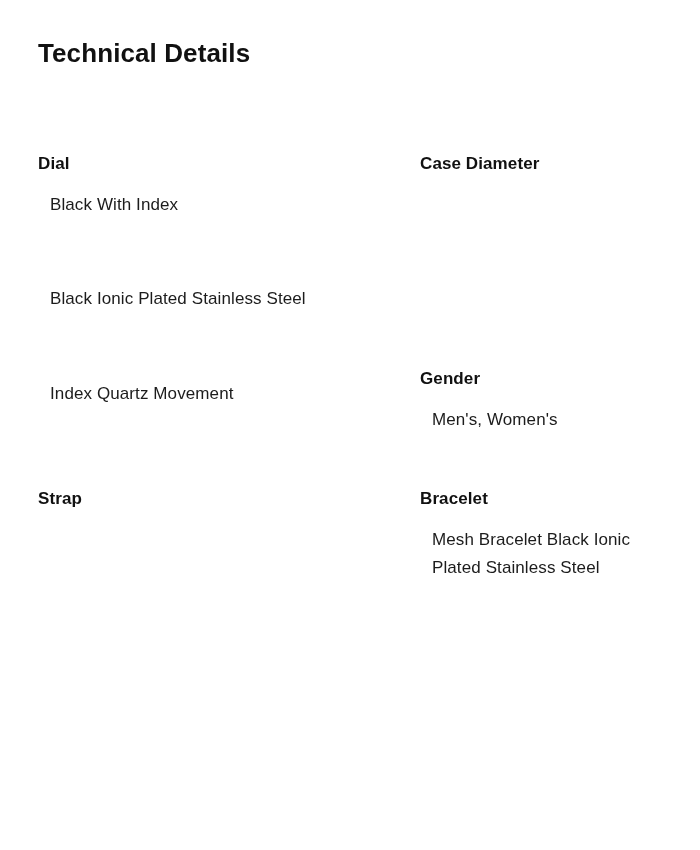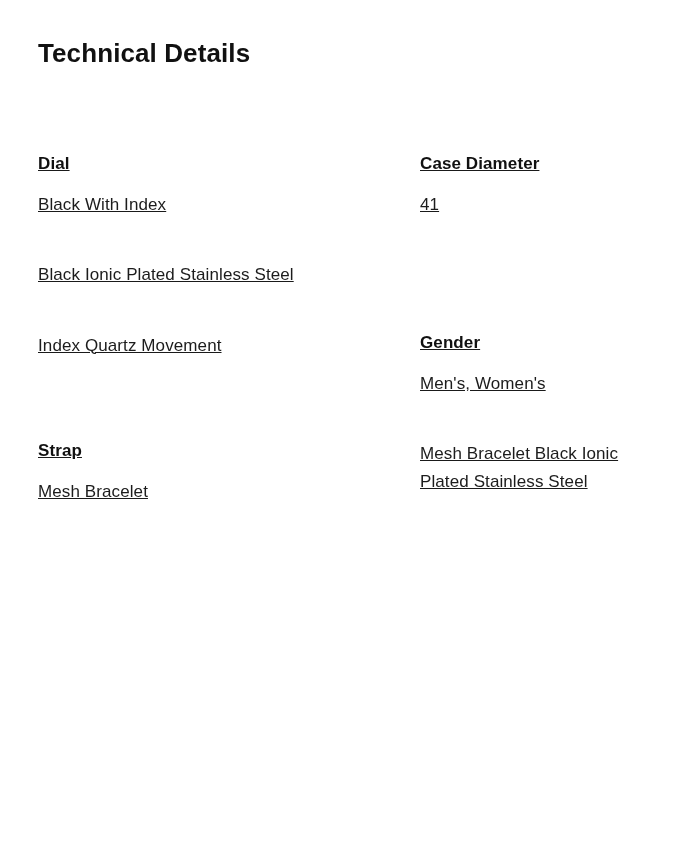--- a/index.html
+++ b/index.html
@@ -33,59 +33,57 @@
   .spec-grid {
     margin-top: 84px;
     display: grid;
     grid-template-columns: 382px auto;
     row-gap: 0;
   }
   .spec-cell {
     box-sizing: border-box;
     padding-bottom: 42px;
     max-width: 330px;
-    text-decoration: underline;
   }
   .spec-cell.empty {
     padding-bottom: 0;
   }
   .spec-label {
     font-size: 17px;
     font-weight: 700;
     color: #111111;
     letter-spacing: 0.1px;
     line-height: 1.25;
     margin: 0 0 17px 0;
   }
   .spec-value {
     font-size: 17px;
     font-weight: 400;
     color: #1c1c1c;
     letter-spacing: 0.1px;
     line-height: 1.65;
-    margin: 0;
+    margin: 12px;
   }
 </style>
 </head>
 <body>
 
 <div class="page">
 
   <h1 class="page-title">Technical Details</h1>
 
   <div class="spec-grid">
 
     <div class="spec-cell">
       <div class="spec-label">Dial</div>
       <div class="spec-value">Black With Index</div>
     </div>
 
     <div class="spec-cell">
       <div class="spec-label">Case Diameter</div>
-      <div class="spec-value">41</div>
     </div>
 
     <div class="spec-cell">
       <div class="spec-value">Black Ionic Plated Stainless Steel</div>
     </div>
 
 
     <div class="spec-cell">
     </div>
 
@@ -93,23 +91,23 @@
       <div class="spec-value">Index Quartz Movement</div>
     </div>
 
     <div class="spec-cell">
       <div class="spec-label">Gender</div>
       <div class="spec-value">Men's, Women's</div>
     </div>
 
     <div class="spec-cell">
       <div class="spec-label">Strap</div>
-      <div class="spec-value">Mesh Bracelet</div>
     </div>
 
     <div class="spec-cell">
+      <div class="spec-label">Bracelet</div>
       <div class="spec-value">Mesh Bracelet Black Ionic Plated Stainless Steel</div>
     </div>
 
     <div class="spec-cell empty"></div>
 
   </div>
 </div>
 
 </body></html>

